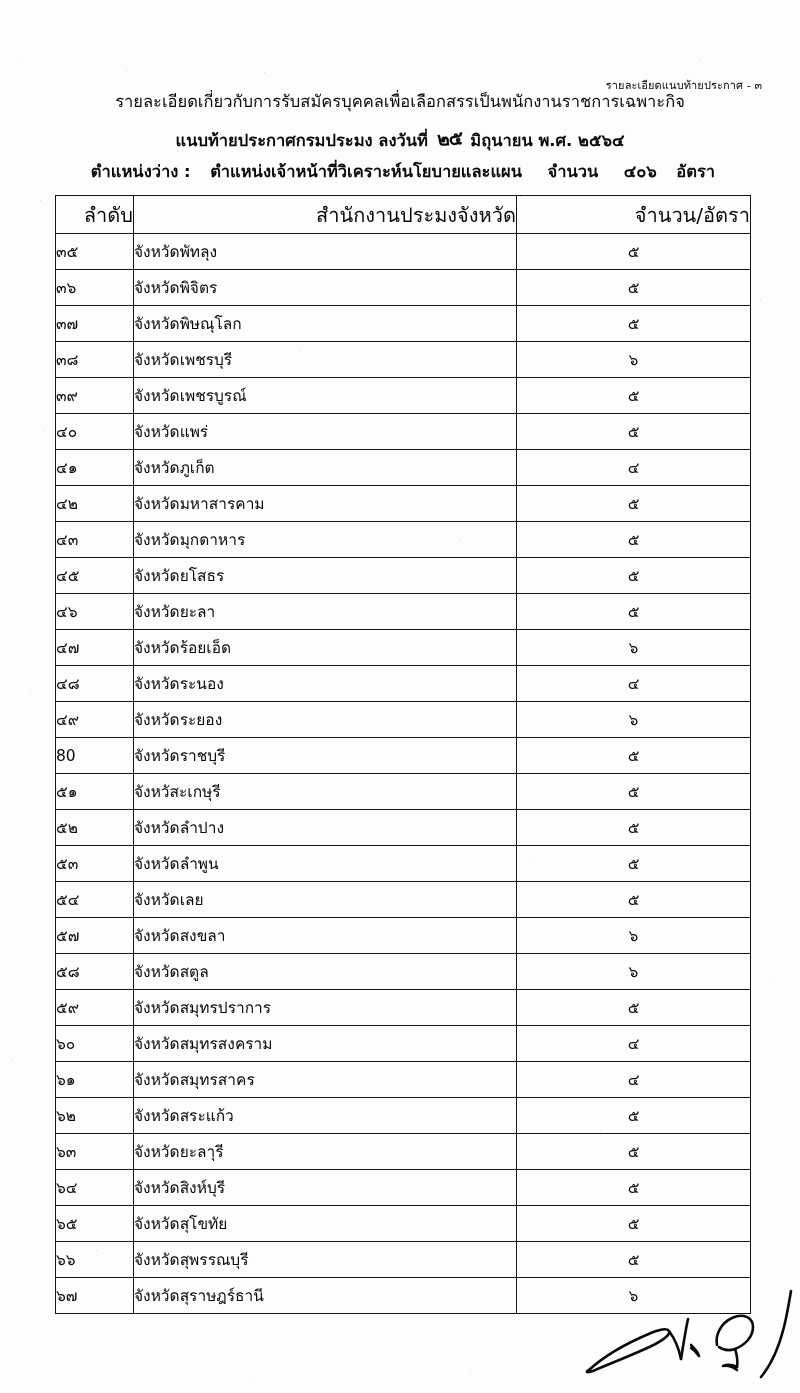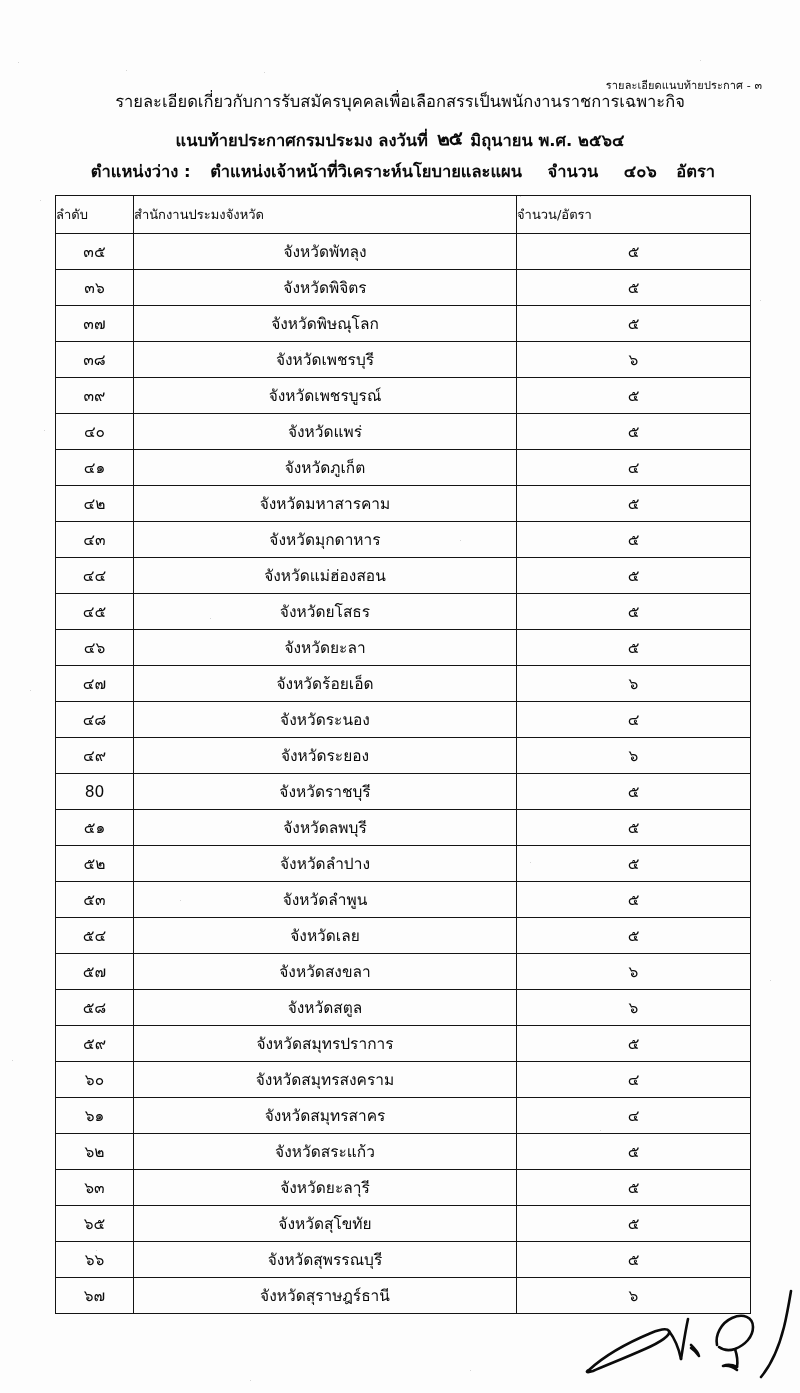--- a/index.html
+++ b/index.html
@@ -103,33 +103,32 @@
   table.roster td {
     border: 1.4px solid #141414;
     padding: 0;
     height: 35px;
     font-size: 15.5px;
     font-weight: normal;
     vertical-align: middle;
   }
   table.roster thead th {
     height: 37px;
-    font-size: 13px;
-    text-align: left;
+    font-size: 20px;
+    text-align: right;
   }
   col.c-no    { width: 78px; }
   col.c-name  { width: 383px; }
   col.c-count { width: 234px; }
 
   td.no {
-    text-align: center;
     font-size: 15px;
   }
   td.name {
-    text-align: center;
+    text-align: left;
     padding-left: 12px;
     font-size: 15.5px;
   }
   td.count {
     text-align: center;
     font-size: 15px;
   }
 
   
   .signature {
@@ -245,25 +244,20 @@
             <td class="no">๔๒</td>
             <td class="name">จังหวัดมหาสารคาม</td>
             <td class="count">๕</td>
           </tr>
           <tr>
             <td class="no">๔๓</td>
             <td class="name">จังหวัดมุกดาหาร</td>
             <td class="count">๕</td>
           </tr>
           <tr>
-            <td class="no">๔๔</td>
-            <td class="name">จังหวัดแม่ฮ่องสอน</td>
-            <td class="count">๕</td>
-          </tr>
-          <tr>
             <td class="no">๔๕</td>
             <td class="name">จังหวัดยโสธร</td>
             <td class="count">๕</td>
           </tr>
           <tr>
             <td class="no">๔๖</td>
             <td class="name">จังหวัดยะลา</td>
             <td class="count">๕</td>
           </tr>
           <tr>
@@ -281,21 +275,21 @@
             <td class="name">จังหวัดระยอง</td>
             <td class="count">๖</td>
           </tr>
           <tr>
             <td class="no">80</td>
             <td class="name">จังหวัดราชบุรี</td>
             <td class="count">๕</td>
           </tr>
           <tr>
             <td class="no">๕๑</td>
-            <td class="name">จังหวัดลพบุรี</td>
+            <td class="name">จังหวัสะเกษุรี</td>
             <td class="count">๕</td>
           </tr>
           <tr>
             <td class="no">๕๒</td>
             <td class="name">จังหวัดลำปาง</td>
             <td class="count">๕</td>
           </tr>
           <tr>
             <td class="no">๕๓</td>
             <td class="name">จังหวัดลำพูน</td>
@@ -332,20 +326,25 @@
             <td class="count">๔</td>
           </tr>
           <tr>
             <td class="no">๖๒</td>
             <td class="name">จังหวัดสระแก้ว</td>
             <td class="count">๕</td>
           </tr>
           <tr>
             <td class="no">๖๓</td>
             <td class="name">จังหวัดยะลาุรี</td>
+            <td class="count">๕</td>
+          </tr>
+          <tr>
+            <td class="no">๖๔</td>
+            <td class="name">จังหวัดสิงห์บุรี</td>
             <td class="count">๕</td>
           </tr>
           <tr>
             <td class="no">๖๕</td>
             <td class="name">จังหวัดสุโขทัย</td>
             <td class="count">๕</td>
           </tr>
           <tr>
             <td class="no">๖๖</td>
             <td class="name">จังหวัดสุพรรณบุรี</td>

